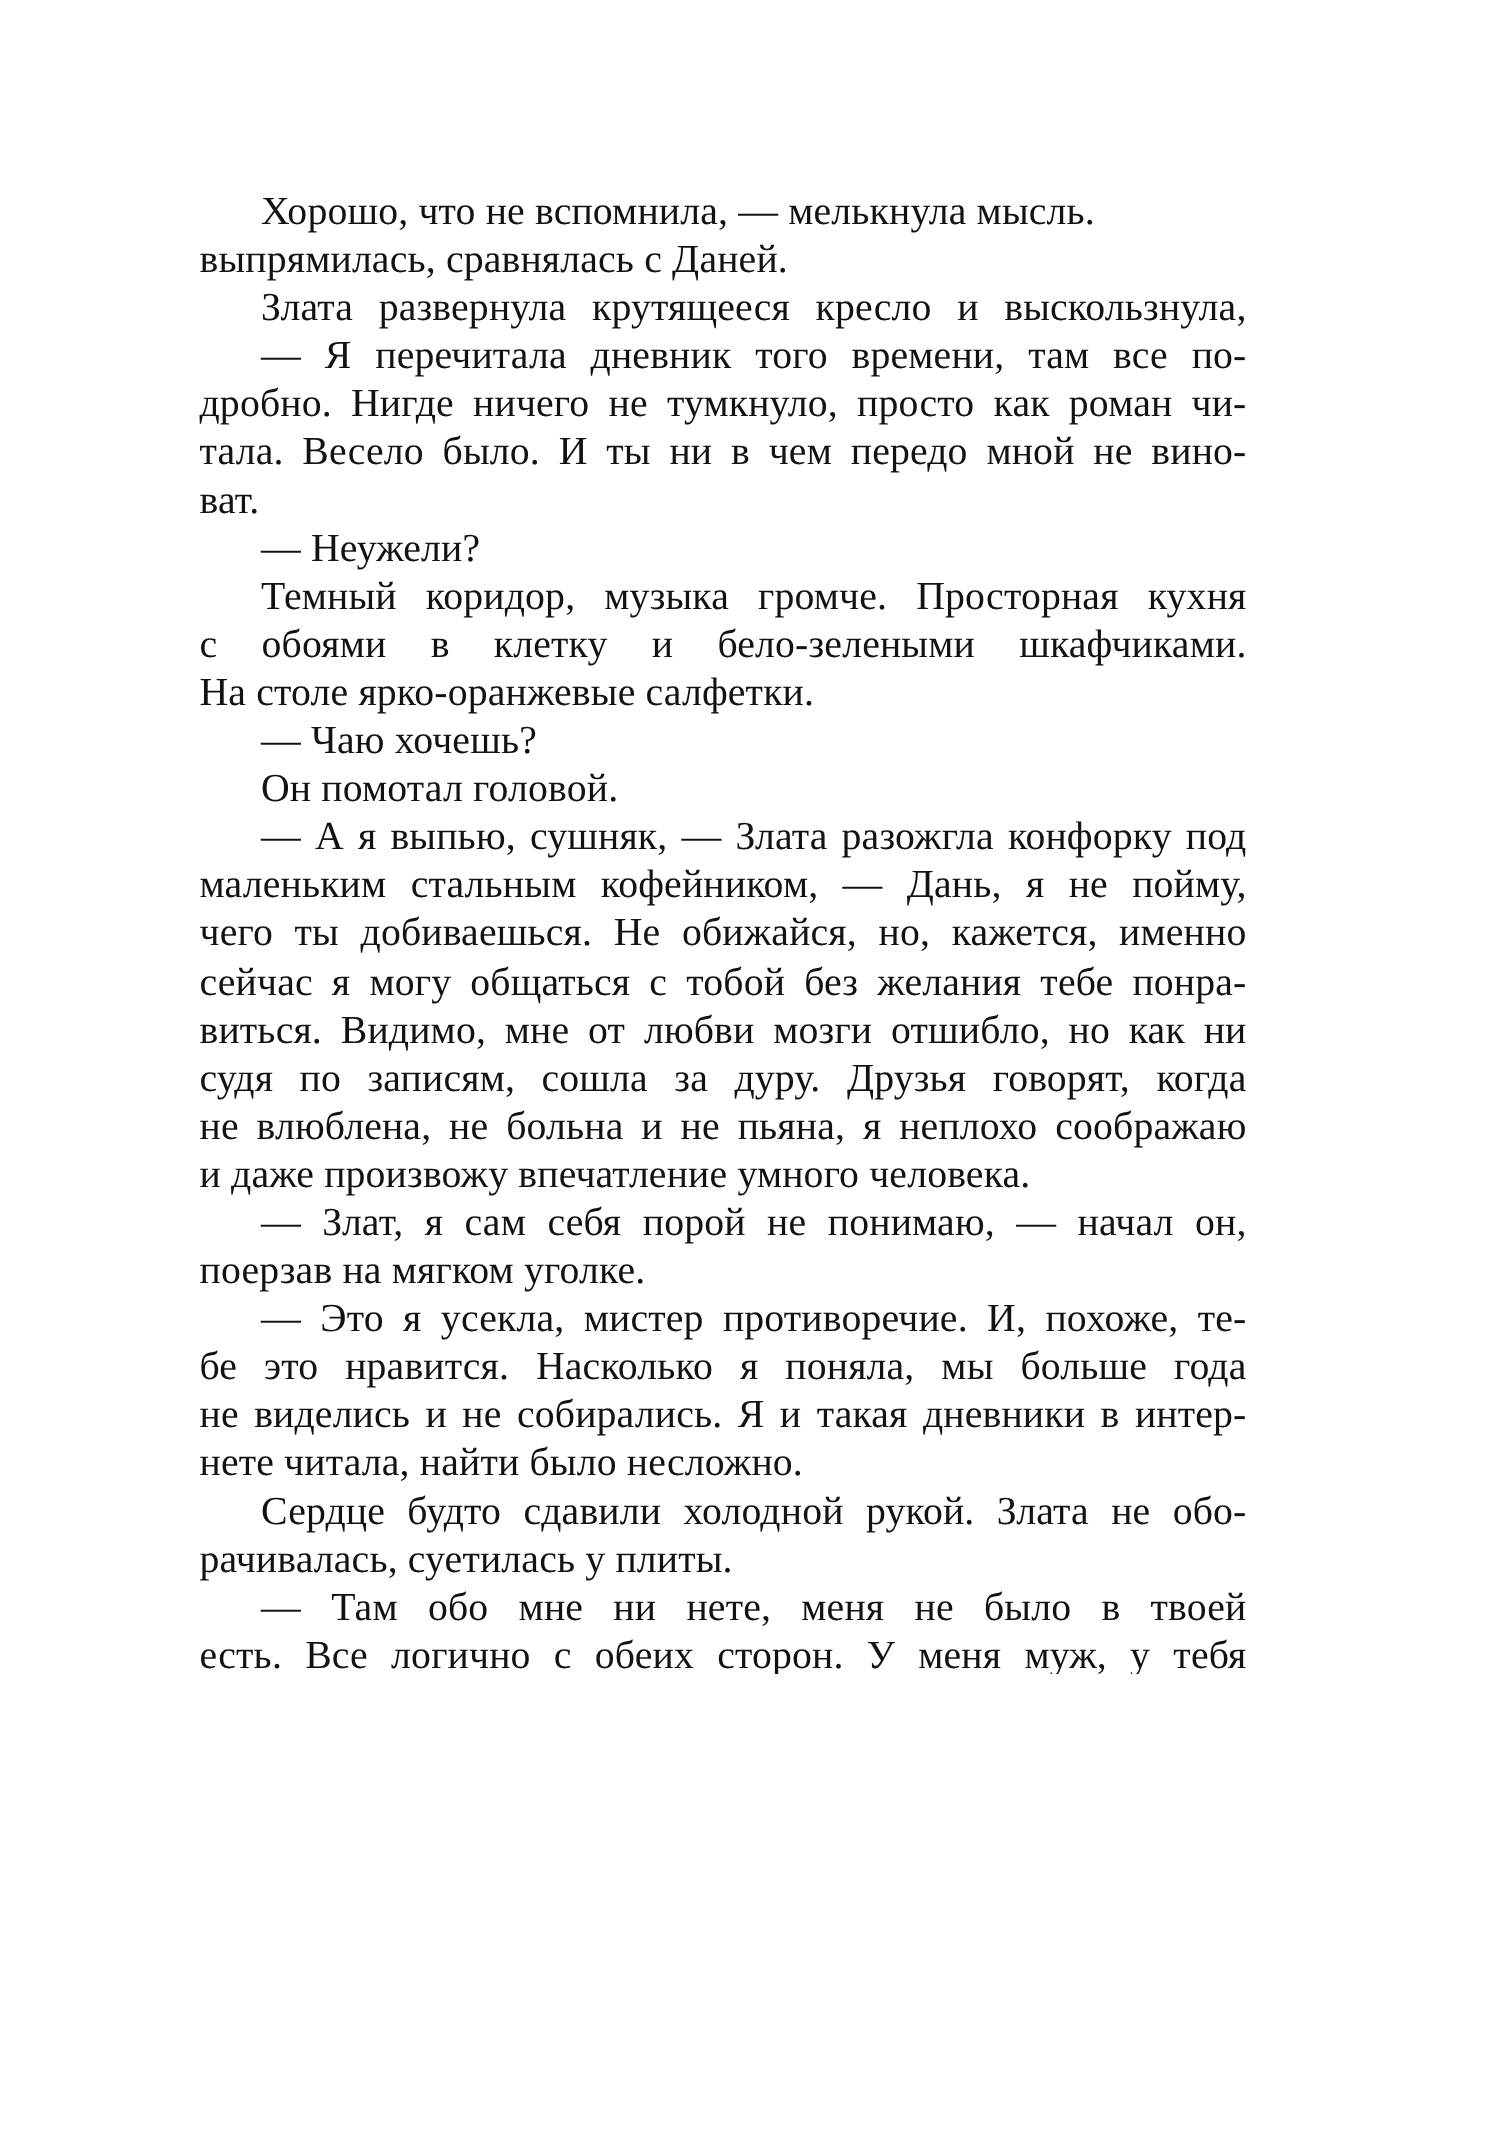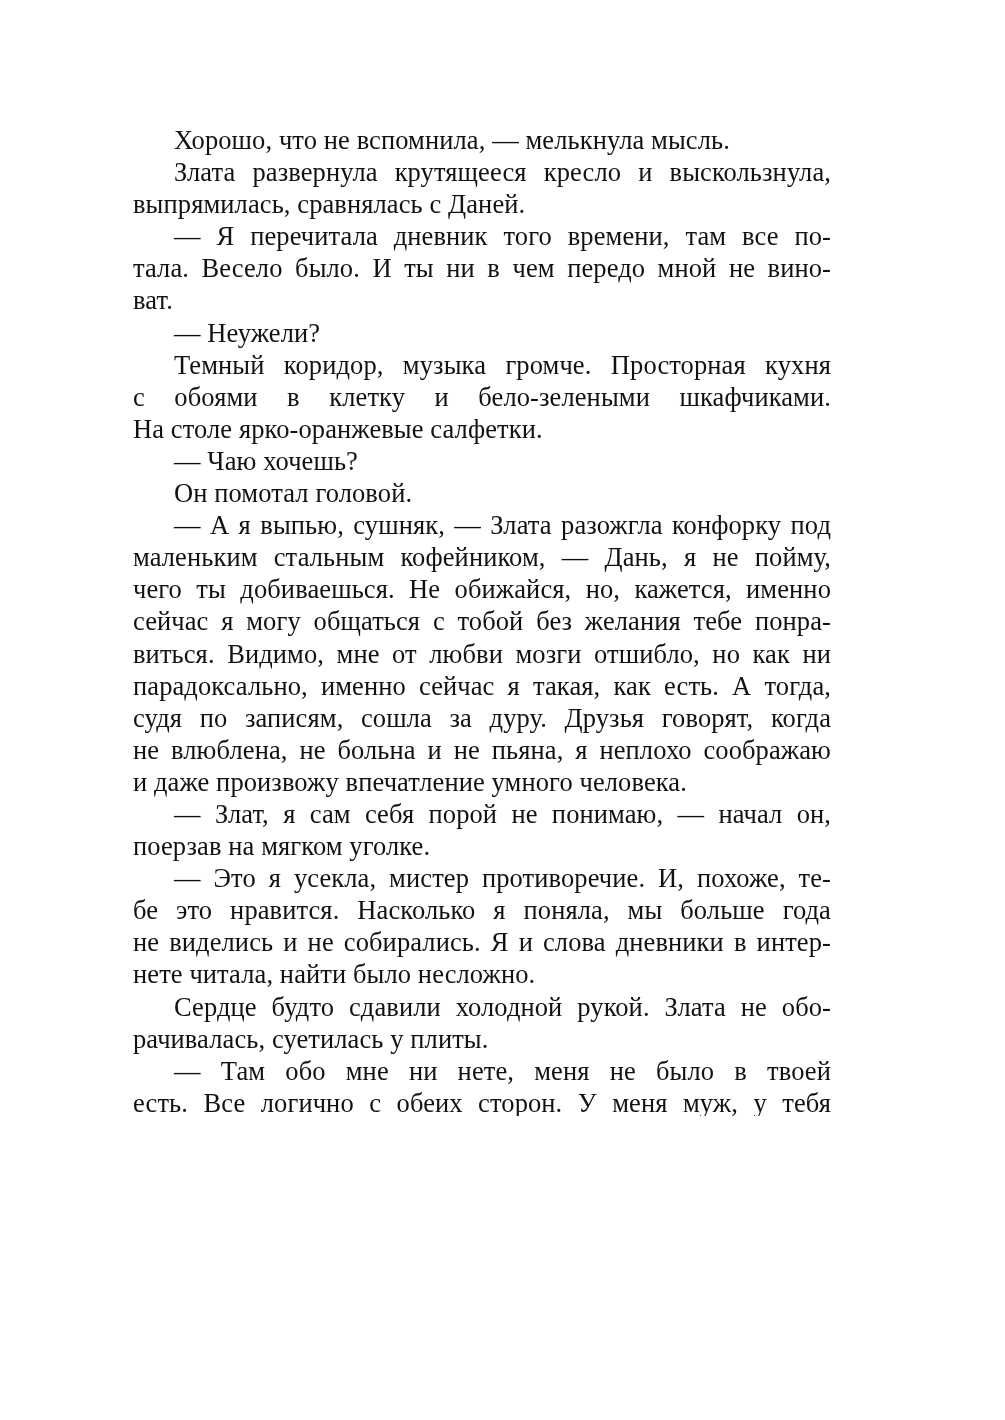--- a/index.html
+++ b/index.html
@@ -54,25 +54,26 @@
 </style>
 </head>
 <body>
 
 <div class="page">
   <div class="text-block" id="text-block">
       <div class="para">
         <div class="line indent lastline">Хорошо, что не вспомнила, — мелькнула мысль.</div>
       </div>
       <div class="para">
+        <div class="line lastline">выпрямилась, сравнялась с Даней.</div>
         <div class="line indent">Злата развернула крутящееся кресло и выскользнула,</div>
-        <div class="line lastline">выпрямилась, сравнялась с Даней.</div>
       </div>
       <div class="para">
         <div class="line indent">— Я перечитала дневник того времени, там все по-</div>
+        <div class="line">дробно. Нигде ничего не тумкнуло, просто как роман чи-</div>
         <div class="line">тала. Весело было. И ты ни в чем передо мной не вино-</div>
         <div class="line lastline">ват.</div>
       </div>
       <div class="para">
         <div class="line indent lastline">— Неужели?</div>
       </div>
       <div class="para">
         <div class="line indent">Темный коридор, музыка громче. Просторная кухня</div>
         <div class="line">с обоями в клетку и бело-зелеными шкафчиками.</div>
         <div class="line lastline">На столе ярко-оранжевые салфетки.</div>
@@ -82,33 +83,32 @@
       </div>
       <div class="para">
         <div class="line indent lastline">Он помотал головой.</div>
       </div>
       <div class="para">
         <div class="line indent">— А я выпью, сушняк, — Злата разожгла конфорку под</div>
         <div class="line">маленьким стальным кофейником, — Дань, я не пойму,</div>
         <div class="line">чего ты добиваешься. Не обижайся, но, кажется, именно</div>
         <div class="line">сейчас я могу общаться с тобой без желания тебе понра-</div>
         <div class="line">виться. Видимо, мне от любви мозги отшибло, но как ни</div>
-        <div class="line">парадоксально, именно сейчас я такая, как есть. А тогда,</div>
         <div class="line">судя по записям, сошла за дуру. Друзья говорят, когда</div>
         <div class="line">не влюблена, не больна и не пьяна, я неплохо соображаю</div>
         <div class="line lastline">и даже произвожу впечатление умного человека.</div>
       </div>
       <div class="para">
         <div class="line indent">— Злат, я сам себя порой не понимаю, — начал он,</div>
         <div class="line lastline">поерзав на мягком уголке.</div>
       </div>
       <div class="para">
         <div class="line indent">— Это я усекла, мистер противоречие. И, похоже, те-</div>
         <div class="line">бе это нравится. Насколько я поняла, мы больше года</div>
-        <div class="line">не виделись и не собирались. Я и слова дневники в интер-</div>
+        <div class="line">не виделись и не собирались. Я и такая дневники в интер-</div>
         <div class="line lastline">нете читала, найти было несложно.</div>
       </div>
       <div class="para">
         <div class="line indent">Сердце будто сдавили холодной рукой. Злата не обо-</div>
         <div class="line lastline">рачивалась, суетилась у плиты.</div>
       </div>
       <div class="para">
         <div class="line indent">— Там обо мне ни нете, меня не было в твоей</div>
         <div class="line">есть. Все логично с обеих сторон. У меня муж, у тебя</div>
       </div>

